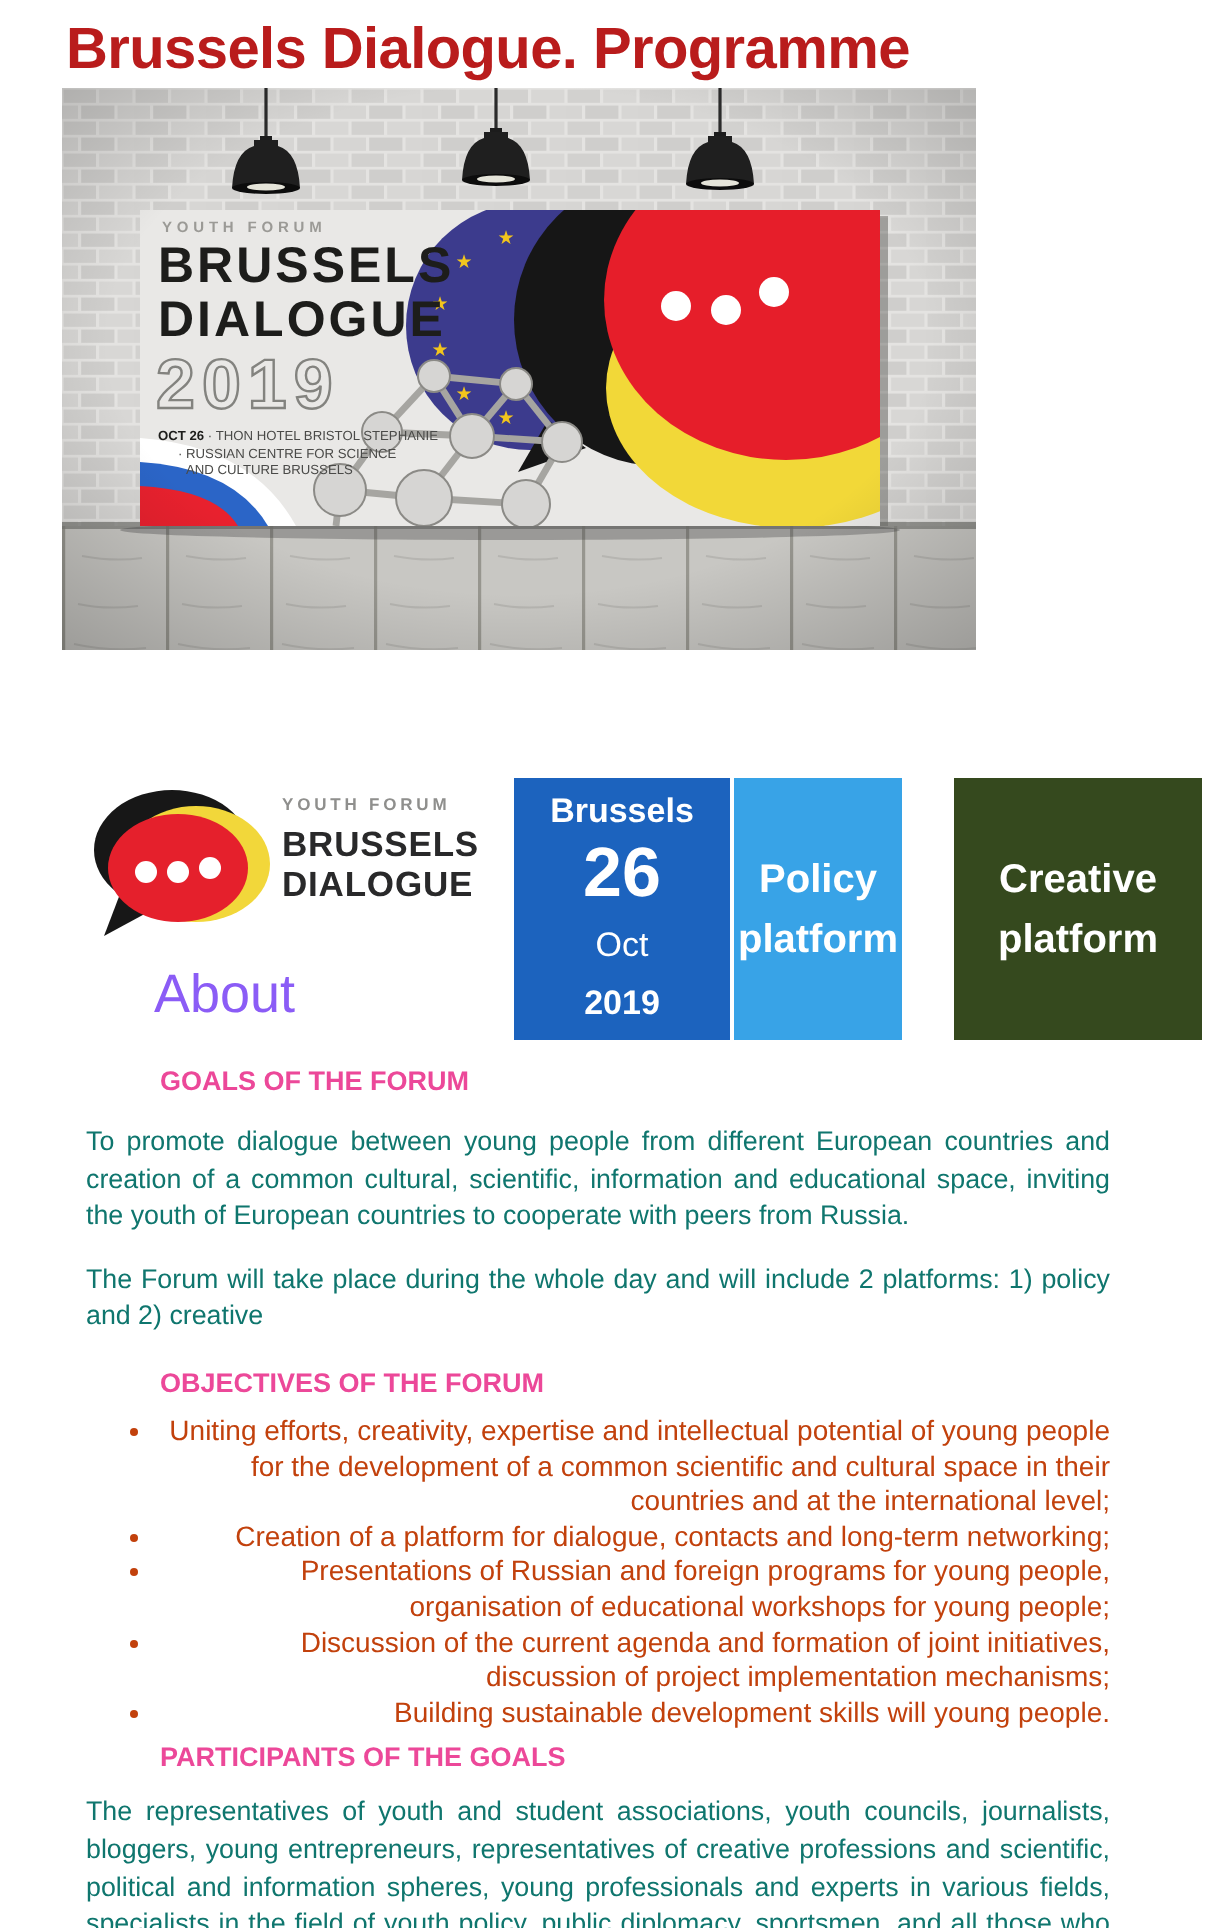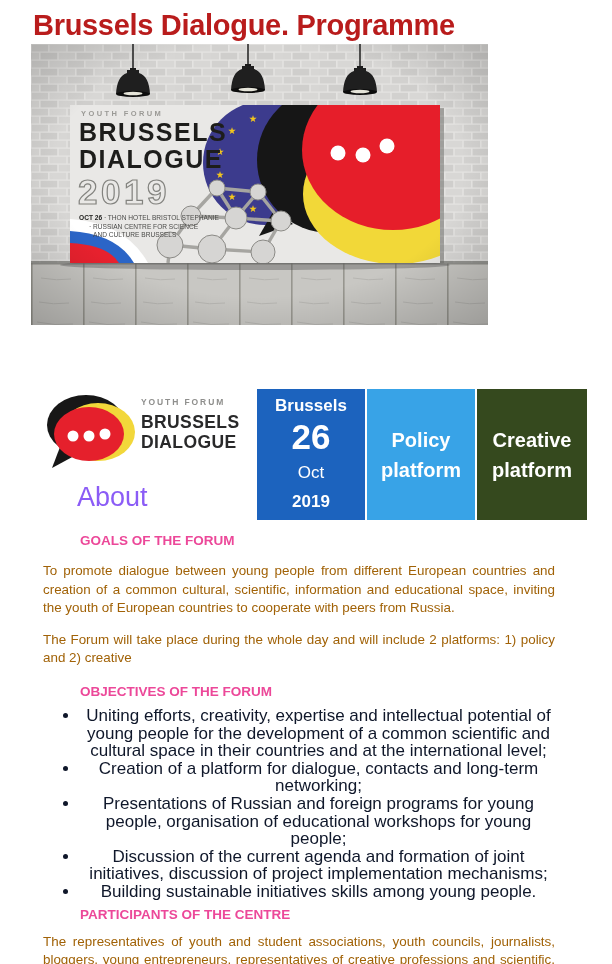--- a/index.html
+++ b/index.html
@@ -25,33 +25,33 @@
   .logo-kicker{font-size:8.5px;font-weight:700;letter-spacing:1.9px;color:#8f8f8d;margin-bottom:5px;}
   .logo-name{font-size:17.5px;font-weight:700;color:#29292a;line-height:20px;letter-spacing:0.4px;}
   .tile{position:absolute;top:6px;height:131px;color:#fff;text-align:center;}
   .tile-date{left:257px;width:108px;background:#1C63BE;}
   .t-city{font-size:17px;font-weight:700;margin-top:7px;}
   .t-day{font-size:35px;font-weight:700;line-height:38px;margin-top:2px;}
   .t-month{font-size:17px;font-weight:400;margin-top:7px;}
   .t-year{font-size:17px;font-weight:700;margin-top:9px;}
   .tile-platform{display:flex;flex-direction:column;justify-content:center;
     font-size:20px;font-weight:700;line-height:30px;}
-  .tile-policy{left:367px;width:108px;background:#38A3E7;}
-  .tile-creative{left:477px;width:110px;background:#35491E;}
+  .tile-policy{left:367px;width:84px;background:#38A3E7;}
+  .tile-creative{left:477px;width:124px;background:#35491E;}
   .about-heading{position:absolute;left:77px;top:99px;font-size:27px;font-weight:400;color:#8b5cf6;}
   
   .content{margin:0 57px 0 43px;}
   .sec-heading{
     padding-left:37px;font-size:13.5px;font-weight:700;color:#ec4899;
     margin:8px 0 0 0;line-height:16px;
   }
-  .para{font-size:13.4px;line-height:18.6px;text-align:justify;margin:13px 0 0 0;color:#a16207;}
+  .para{font-size:13.4px;line-height:18.6px;text-align:justify;margin:13px 0 0 0;color:#0f766e;}
   .para .b{font-weight:400;}
   ul.bullets{margin:7px 0 0 0;padding-left:37px;list-style:disc;}
-  ul.bullets li{font-size:17px;line-height:17.6px;color:#0f172a;padding-left:2px;text-align:center;}
+  ul.bullets li{font-size:14px;line-height:17.6px;color:#c2410c;padding-left:2px;text-align:right;}
 </style>
 </head>
 <body>
 
 <h1 class="doc-title">Brussels Dialogue. Programme</h1>
 
 <div class="banner">
 <svg width="457" height="281" viewBox="0 0 457 281" xmlns="http://www.w3.org/2000/svg">
   <defs>
     <pattern id="bricks" width="36" height="16" patternUnits="userSpaceOnUse">
@@ -216,19 +216,19 @@
   <p class="para">To promote dialogue between young people from different European countries and creation of a common cultural, scientific, information and educational space, inviting the youth of European countries to cooperate with peers from Russia.</p>
 
   <p class="para"><span class="b">The Forum will take place during the whole day and will include 2 platforms:</span><span> 1) policy and 2) creative</span></p>
 
   <div class="sec-heading" style="margin-top:16px">OBJECTIVES OF THE FORUM</div>
   <ul class="bullets">
     <li>Uniting efforts, creativity, expertise and intellectual potential of young people for the development of a common scientific and cultural space in their countries and at the international level;</li>
     <li>Creation of a platform for dialogue, contacts and long-term networking;</li>
     <li>Presentations of Russian and foreign programs for young people, organisation of educational workshops for young people;</li>
     <li>Discussion of the current agenda and formation of joint initiatives, discussion of project implementation mechanisms;</li>
-    <li>Building sustainable initiatives skills among young people.</li>
+    <li>Building sustainable development skills will young people.</li>
   </ul>
 
-  <div class="sec-heading" style="margin-top:6px">PARTICIPANTS OF THE CENTRE</div>
+  <div class="sec-heading" style="margin-top:6px">PARTICIPANTS OF THE GOALS</div>
   <p class="para" style="margin-top:10px">The representatives of youth and student associations, youth councils, journalists, bloggers, young entrepreneurs, representatives of creative professions and scientific, political and information spheres, young professionals and experts in various fields, specialists in the field of youth policy, public diplomacy, sportsmen, and all those who care about our common future, at the age of 18 to 35 years from Europe.</p>
 
 </div>
 
 </body></html>

